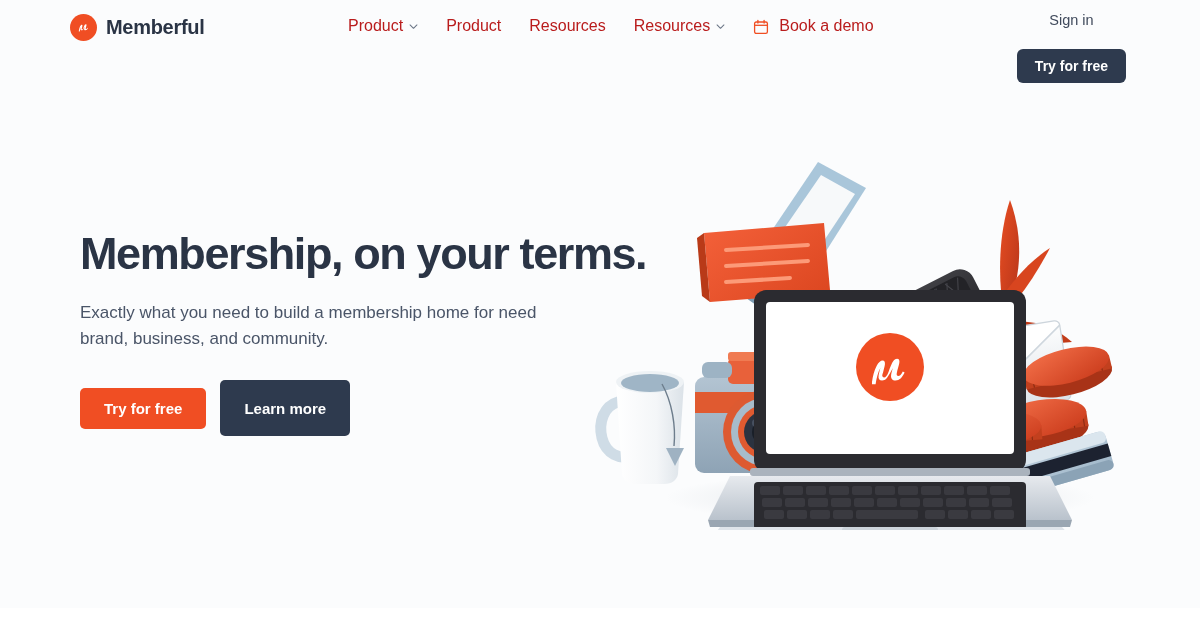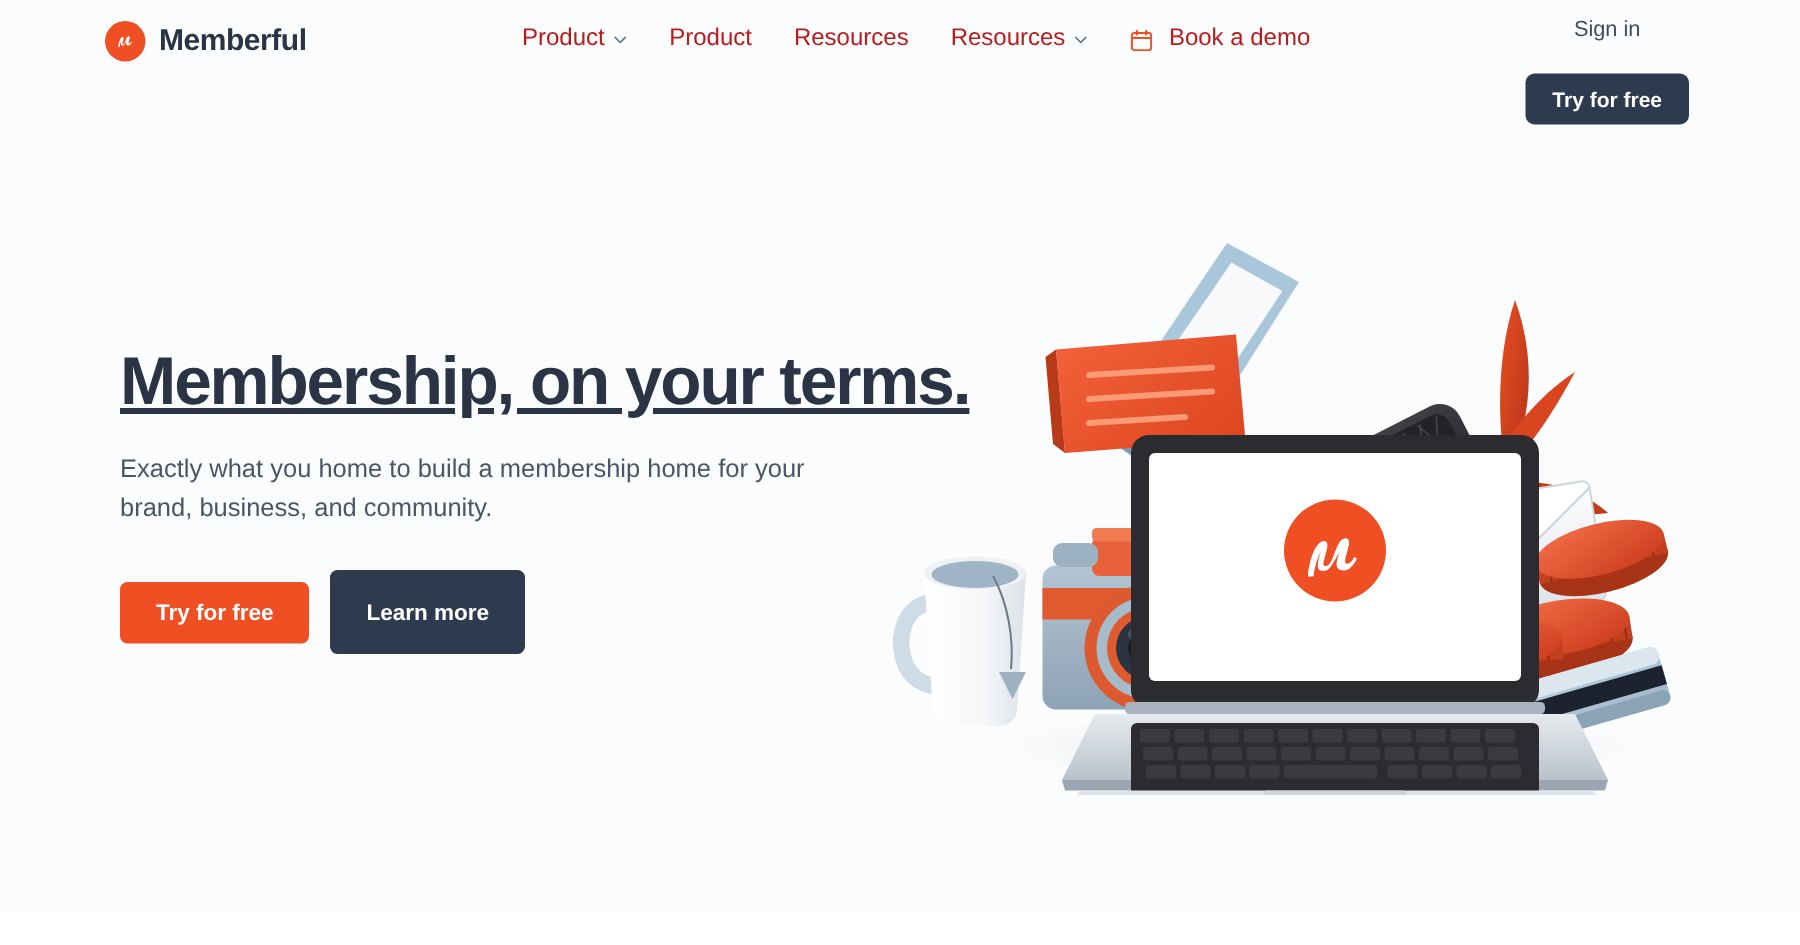--- a/index.html
+++ b/index.html
@@ -143,21 +143,20 @@
     z-index: 20;
   }
   .hero-title {
     font-size: 45px;
     line-height: 56px;
     font-weight: 700;
     letter-spacing: -1.4px;
     color: #2a3445;
     margin: 0 0 18px 0;
     white-space: nowrap;
-    text-decoration: underline;
   }
   .hero-sub {
     font-size: 17px;
     line-height: 26px;
     color: #4a5568;
     margin: 0 0 28px 0;
     max-width: 460px;
   }
   .hero-actions {
     display: flex;
@@ -258,21 +257,21 @@
 
     <div class="header-right">
       <a class="signin" href="#">Sign in</a>
       <button class="btn-nav-cta">Try for free</button>
     </div>
 
   </header>
 
   <section class="hero-copy">
     <h1 class="hero-title">Membership, on your terms.</h1>
-    <p class="hero-sub">Exactly what you home to build a membership home for your brand, business, and community.</p>
+    <p class="hero-sub">Exactly what you need to build a membership home for need brand, business, and community.</p>
     <div class="hero-actions">
       <button class="btn-primary">Try for free</button>
       <button class="btn-secondary">Learn more</button>
     </div>
   </section>
 
   <div class="hero-art">
     <svg viewBox="0 0 560 400" xmlns="http://www.w3.org/2000/svg" aria-hidden="true">
       <defs>
         <linearGradient id="gLapBody" x1="0" y1="0" x2="0" y2="1">

